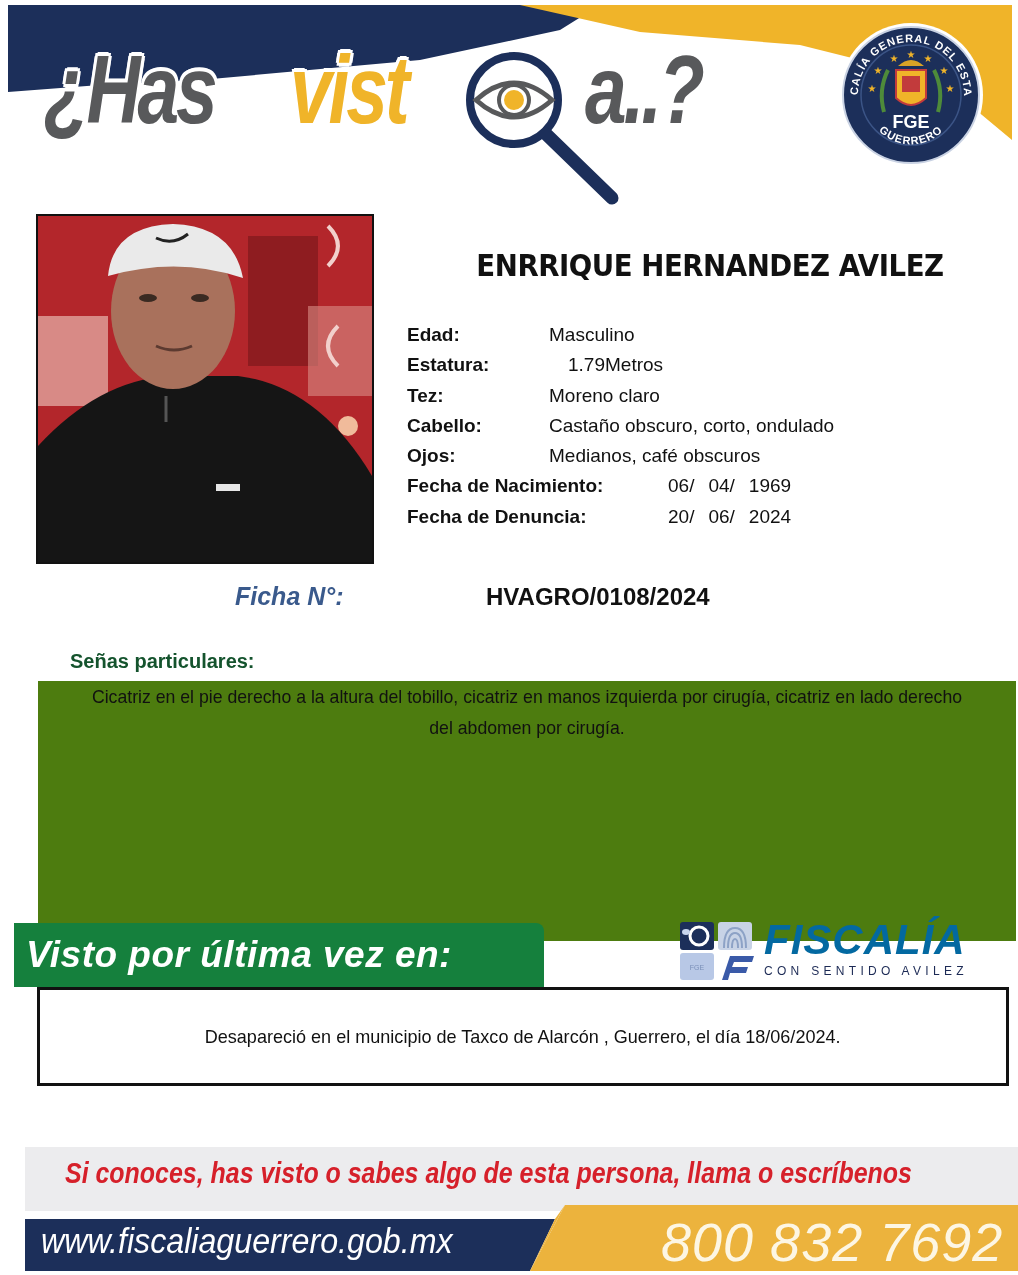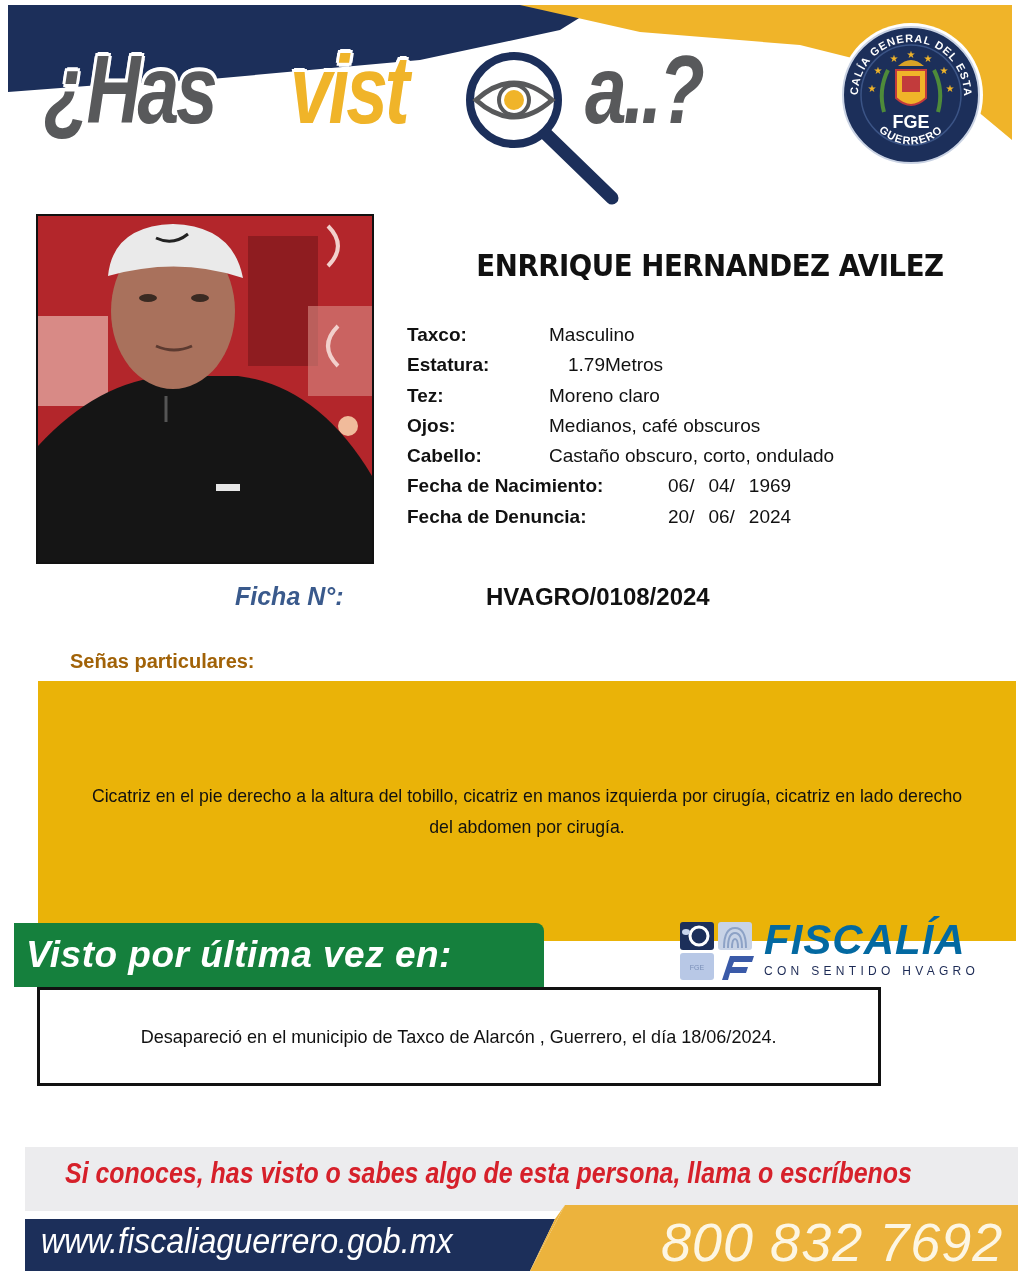--- a/index.html
+++ b/index.html
@@ -58,26 +58,26 @@
       font-size: 25px; font-weight: bold; font-style: italic; color: #3a5a8c;
     }
     .ficha-value {
       position: absolute; left: 486px; top: 583px;
       font-size: 24px; font-weight: bold; color: #111;
     }
 
     
     .senas-label {
       position: absolute; left: 70px; top: 650px;
-      font-size: 20px; font-weight: bold; color: #a16207;
+      font-size: 20px; font-weight: bold; color: #14532d;
     }
     .senas-box {
       position: absolute; left: 38px; top: 681px; width: 978px; height: 260px;
-      background: #eab308;
-      display: flex; align-items: center; justify-content: center;
+      background: #4d7c0f;
+      display: flex; justify-content: center;
       padding: 0 10px;
     }
     .senas-text {
       text-align: center; font-size: 19px; line-height: 31px; color: #111;
       transform: scaleX(0.93);
     }
 
     
     .visto-tab {
       position: absolute; left: 14px; top: 923px; width: 530px; height: 64px;
@@ -95,21 +95,21 @@
       position: absolute; left: 86px; top: -2px;
       font-size: 42px; font-weight: bold; font-style: italic; color: #0369a1;
       letter-spacing: 1px;
     }
     .fiscalia-tag {
       position: absolute; left: 86px; top: 46px;
       font-size: 12px; letter-spacing: 4.3px; color: #1c2a55;
     }
 
     .lastseen-box {
-      position: absolute; left: 37px; top: 987px; width: 844px; height: 99px;
+      position: absolute; left: 37px; top: 987px; width: 972px; height: 99px;
       border: 3px solid #111; background: #fff;
       display: flex; align-items: center; justify-content: center;
     }
     .lastseen-text { font-size: 19px; color: #111; transform: scaleX(0.95); }
 
     
     .footer { position: absolute; left: 25px; top: 1147px; width: 1006px; height: 124px; }
     .footer-top {
       position: absolute; left: 0; top: 0; width: 1006px; height: 64px;
       background: #ececee;
@@ -215,40 +215,40 @@
 
     <path d="M70 60 Q75 10 135 8 Q195 10 205 62 Q140 40 70 60 Z" fill="#eaeaea"></path>
     <path d="M118 22 Q135 30 150 18" stroke="#222" stroke-width="3" fill="none"></path>
   </svg>
 </div>
 
 <div class="person-name">ENRRIQUE HERNANDEZ AVILEZ</div>
 
 <div class="fields">
   <div class="field-row">
-    <span class="field-label">Taxco:</span>
+    <span class="field-label">Edad:</span>
     <span class="field-value val-a">Masculino</span>
   </div>
   <div class="field-row">
     <span class="field-label">Estatura:</span>
     <span class="field-value val-b">
       <span class="val-num">1.79</span><span class="val-num gap-meters">Metros</span>
     </span>
   </div>
   <div class="field-row">
     <span class="field-label">Tez:</span>
     <span class="field-value val-a">Moreno claro</span>
   </div>
   <div class="field-row">
+    <span class="field-label">Cabello:</span>
+    <span class="field-value val-a">Castaño obscuro, corto, ondulado</span>
+  </div>
+  <div class="field-row">
     <span class="field-label">Ojos:</span>
     <span class="field-value val-a">Medianos, café obscuros</span>
-  </div>
-  <div class="field-row">
-    <span class="field-label">Cabello:</span>
-    <span class="field-value val-a">Castaño obscuro, corto, ondulado</span>
   </div>
   <div class="field-row">
     <span class="field-label">Fecha de Nacimiento:</span>
     <span class="field-value val-date">
       <span class="date-part">06/</span><span class="date-part">04/</span><span class="date-part">1969</span>
     </span>
   </div>
   <div class="field-row">
     <span class="field-label">Fecha de Denuncia:</span>
     <span class="field-value val-date">
@@ -276,21 +276,21 @@
     <ellipse cx="8" cy="12" rx="4" ry="3" fill="#c8d6ee"></ellipse>
     <rect x="40" y="2" width="34" height="28" rx="3" fill="#c8d3e6"></rect>
     <path d="M46 28 q0 -20 11 -20 q11 0 11 20" fill="none" stroke="#8da2c6" stroke-width="2"></path>
     <path d="M50 28 q0 -15 7 -15 q7 0 7 15" fill="none" stroke="#8da2c6" stroke-width="2"></path>
     <path d="M54 28 q0 -9 3 -9 q3 0 3 9" fill="none" stroke="#8da2c6" stroke-width="2"></path>
     <rect x="2" y="33" width="34" height="27" rx="3" fill="#b8c8e6"></rect>
     <text x="19" y="50" font-size="7" fill="#7a8fb8" text-anchor="middle" font-family="Liberation Sans, sans-serif">FGE</text>
     <path d="M44 60 L52 36 L76 36 L74 42 L56 42 L54 47 L70 47 L68 53 L52 53 L50 60 Z" fill="#3a5aa8"></path>
   </svg>
   <span class="fiscalia-word">FISCALÍA</span>
-  <span class="fiscalia-tag">CON SENTIDO HVAGRO</span>
+  <span class="fiscalia-tag">CON SENTIDO AVILEZ</span>
 </div>
 
 <div class="lastseen-box">
   <div class="lastseen-text">Desapareció en el municipio de Taxco de Alarcón , Guerrero, el día 18/06/2024.</div>
 </div>
 
 <div class="footer">
   <div class="footer-top"></div>
   <div class="footer-msg">Si conoces, has visto o sabes algo de esta persona, llama o escríbenos</div>
   <div class="footer-bottom">

